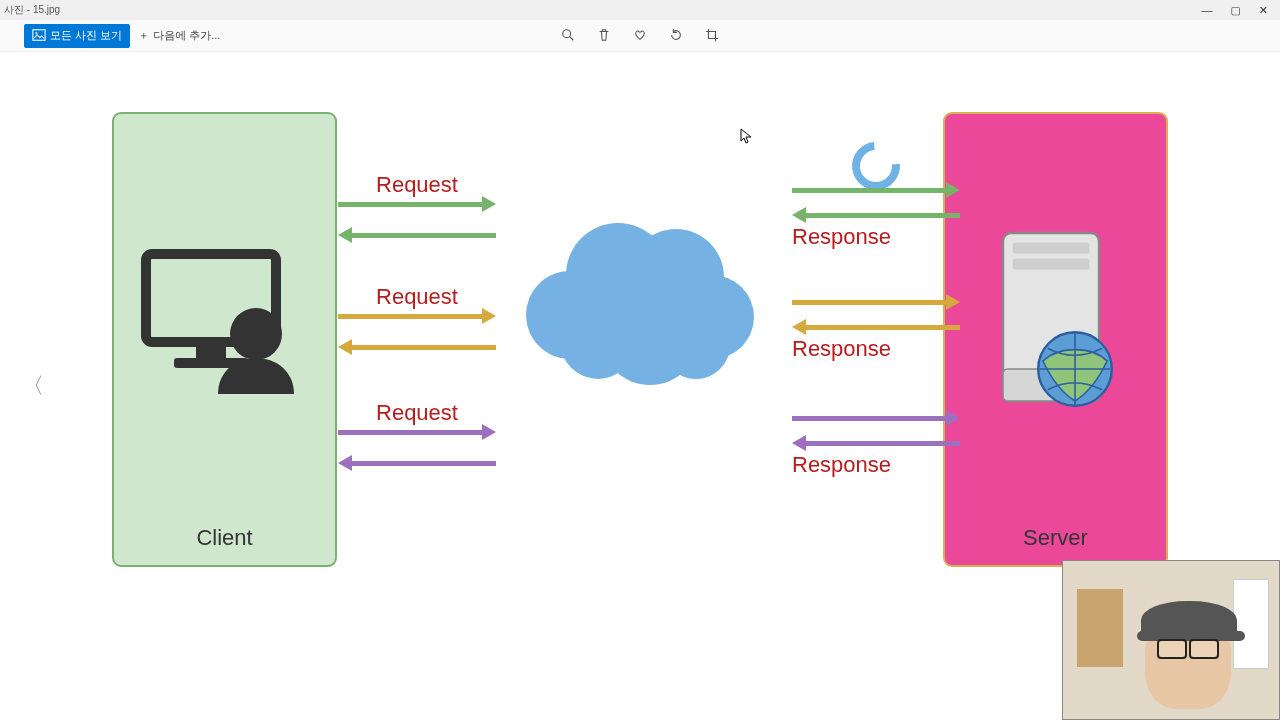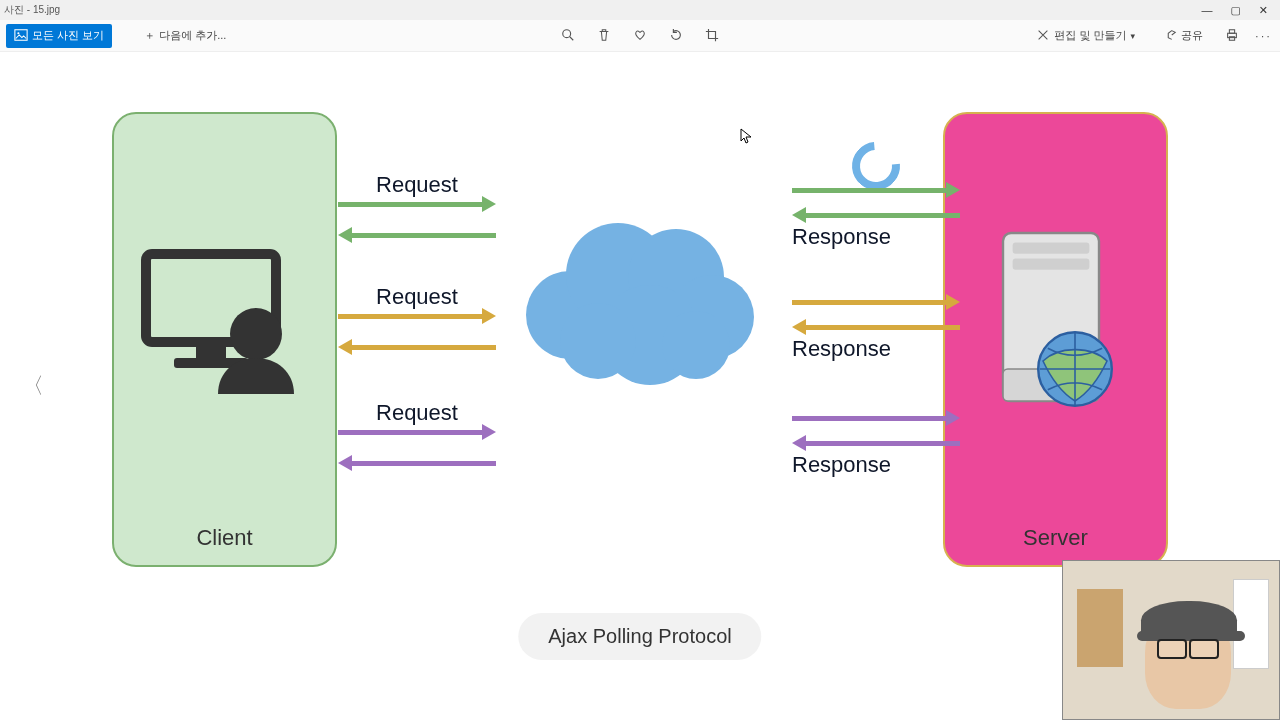--- a/index.html
+++ b/index.html
@@ -4,40 +4,40 @@
 <style>
   * { box-sizing: border-box; margin: 0; padding: 0; }
   body { font-family: "Segoe UI", "Malgun Gothic", sans-serif; background: #fff; width: 1280px; height: 720px; overflow: hidden; position: relative; }
 
   .titlebar { height: 20px; background: #f0f0f0; display: flex; align-items: center; justify-content: space-between; font-size: 10px; color: #555; padding: 0 4px; }
   .titlebar-left { display:flex; align-items:center; gap:4px;}
   .win-controls { display: flex; gap: 18px; padding-right: 8px; color:#333; font-size:11px;}
   .win-controls span { cursor: default; }
 
   .toolbar { height: 32px; background: #fafafa; border-bottom: 1px solid #eee; display: flex; align-items: center; font-size: 11px; color: #444; position: relative; }
-  .toolbar-left { display: flex; align-items: center; gap: 26px; padding-left: 6px; }
+  .toolbar-left { display: flex; align-items: center; gap: 2px; padding-left: 24px; }
   .btn-primary { background: #0078d7; color: #fff; padding: 4px 8px; border-radius: 2px; display:flex; align-items:center; gap:4px;}
   .btn-plain { padding: 4px 6px; display:flex; align-items:center; gap:4px;}
   .toolbar-center { position:absolute; left:50%; transform:translateX(-50%); display:flex; gap:22px; align-items:center;}
   .toolbar-right { position:absolute; right:8px; display:flex; gap:16px; align-items:center;}
   .ic { width:14px; height:14px; display:inline-block; }
 
   .canvas { position: absolute; top: 52px; left: 0; right: 0; bottom: 0; background: #fff; }
 
   .nav-arrow { position:absolute; top: 50%; transform:translateY(-50%); font-size:22px; color:#888; padding:8px; }
   .nav-left { left: 14px; }
 
-  .box { position:absolute; border:2px solid; border-radius:24px;text-decoration:underline; }
+  .box { position:absolute; border:2px solid; border-radius:9px;text-decoration:underline; }
   .client-box { left:112px; top:60px; width:225px; height:455px; background:#cfe8cd; border-color:#7bb06f; }
   .server-box { right:112px; top:60px; width:225px; height:455px; background:#ec4899; border-color:#d6b14f; }
   .box-label { position:absolute; bottom:14px; left:0; right:0; text-align:center; font-size:22px; color:#333; }
 
   .arrow-group { position:absolute; left:338px; width:158px; }
   .arrow-group-right { position:absolute; right:320px; width:168px; }
-  .a-label { font-size:22px; color:#0f172a; margin-bottom:4px; text-align:center; width:100%;}
+  .a-label { font-size:22px; color:#b91c1c; margin-bottom:4px; text-align:center; width:100%;}
   .a-label-right { text-align:left; padding-right:6px;}
   .arrow { height:5px; position:relative; margin-bottom:0;}
   .arrow .shaft { position:absolute; height:5px; top:0; }
   .arrow .head { position:absolute; width:0; height:0; border-style:solid; top:-6px; }
   .arrow.right .head { border-width:8px 0 8px 14px; }
   .arrow.left .head  { border-width:8px 14px 8px 0; }
 
   .cloud { position:absolute; left:50%; top:240px; transform:translate(-50%,-50%); }
 
   .loading-ring { position:absolute; right:380px; top:90px; width:48px; height:48px; border:8px solid #6fb2e6; border-top-color:transparent; border-radius:50%; transform:rotate(40deg);}
@@ -99,41 +99,20 @@
     <span><svg class="ic" viewBox="0 0 16 16">
           <path d="M8 13C3 9 2 6 4 4c1.5-1.5 3 .2 4 1 1-.8 2.5-2.5 4-1 2 2 1 5-4 9z" fill="none" stroke="#555" stroke-width="1.2"></path>
         </svg></span>
     <span><svg class="ic" viewBox="0 0 16 16">
           <path d="M3 8a5 5 0 1 0 2-4" fill="none" stroke="#555" stroke-width="1.3"></path>
           <path d="M5 1v4h4" fill="none" stroke="#555" stroke-width="1.3"></path>
         </svg></span>
     <span><svg class="ic" viewBox="0 0 16 16">
           <path d="M4 1v11h11M1 4h11v11" fill="none" stroke="#555" stroke-width="1.3"></path>
         </svg></span>
-  </div>
-  <div class="toolbar-right">
-    <div class="btn-plain">
-      <span><svg class="ic" viewBox="0 0 16 16">
-            <path d="M3 3l10 10M13 3L3 13" stroke="#555" stroke-width="1.2"></path>
-          </svg></span>
-      <span>편집 및 만들기</span>
-      <span style="font-size:9px">▾</span>
-    </div>
-    <div class="btn-plain">
-      <span><svg class="ic" viewBox="0 0 16 16">
-            <path d="M10 3L6 6v5l4 2M10 3l4 2-4 3" fill="none" stroke="#555" stroke-width="1.2"></path>
-          </svg></span>
-      <span>공유</span>
-    </div>
-    <span><svg class="ic" viewBox="0 0 16 16">
-          <rect x="3" y="6" width="10" height="5" fill="none" stroke="#555" stroke-width="1.2"></rect>
-          <rect x="5" y="2" width="6" height="4" fill="none" stroke="#555" stroke-width="1.2"></rect>
-          <rect x="5" y="10" width="6" height="4" fill="none" stroke="#555" stroke-width="1.2"></rect>
-        </svg></span>
-    <span style="letter-spacing:2px">···</span>
   </div>
 </div>
 
 <div class="canvas">
 
   <div class="nav-arrow nav-left">〈</div>
 
   <span class="cursor">
     <svg width="12" height="16" viewBox="0 0 12 16">
         <path d="M1 1l0 12 3-3 2 5 2-1-2-5 5 0z" fill="#fff" stroke="#000" stroke-width="1"></path>
@@ -251,21 +230,20 @@
         </div>
         <div style="height:20px"></div>
         <div class="arrow left">
           <div class="shaft" style="left:12px;right:0;background:#9d6fbf"></div>
           <div class="head" style="left:0;border-color:transparent #9d6fbf transparent transparent"></div>
         </div>
         <div class="a-label a-label-right" style="margin-top:6px">Response</div>
       </div>
     </div>
 
-  <div class="caption-pill">Ajax Polling Protocol</div>
 
   <div class="webcam">
     <div class="room"></div>
     <div class="shelf"></div>
     <div class="door"></div>
     <div class="head"></div>
     <div class="cap"></div>
     <div class="brim"></div>
     <div class="glasses"></div>
   </div>

